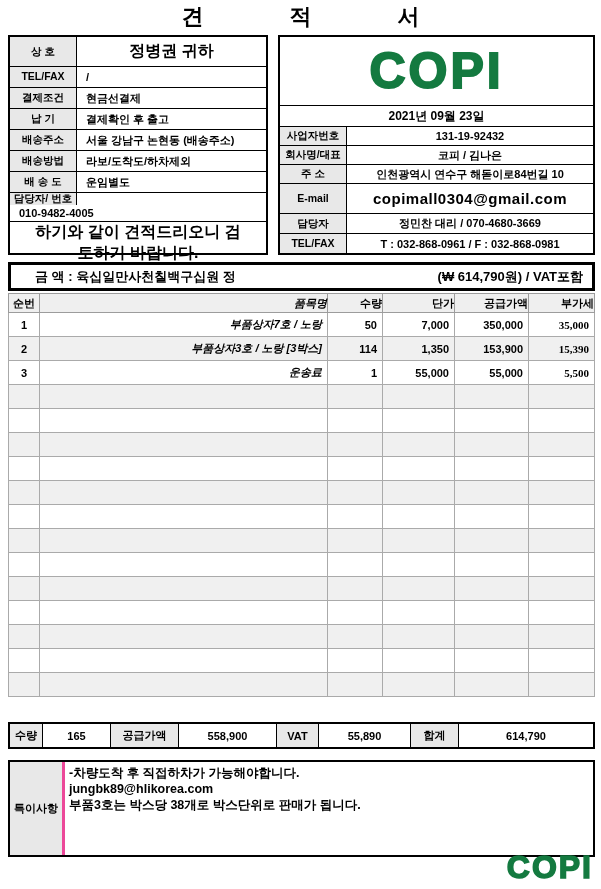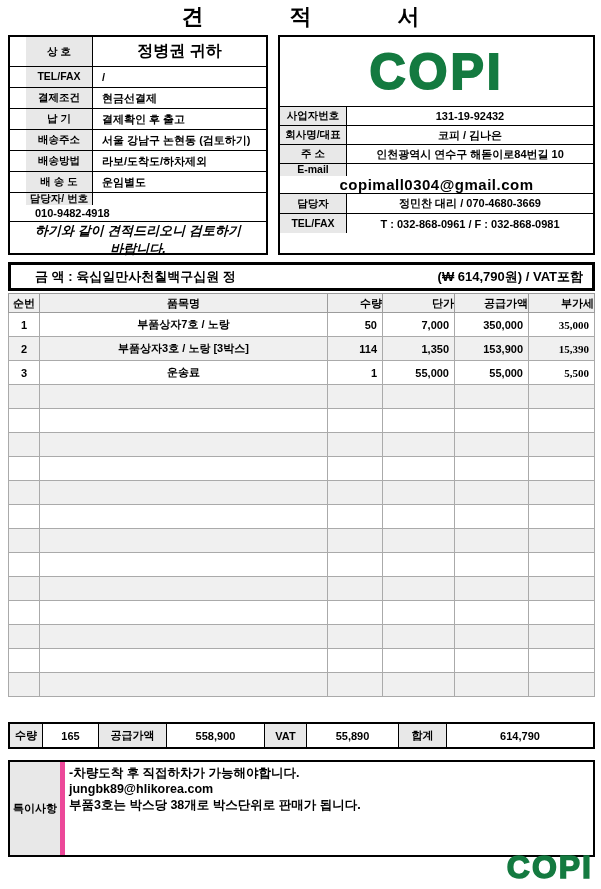--- a/index.html
+++ b/index.html
@@ -20,37 +20,37 @@
   .supplier { left:278px; top:35px; width:317px; height:220px; }
   .rows { display:flex; flex-direction:column; }
   .info-row { display:flex; border-bottom:1px solid #000; flex:0 0 auto; }
   .lbl {
     width:67px; background:#e8e8e8; border-right:1px solid #000;
     display:flex; align-items:center; justify-content:center;
     font-size:10.5px; text-align:center; line-height:1.1; padding:0 1px;
   }
   .val { flex:1; display:flex; align-items:center; padding-left:9px; font-size:11px; white-space:nowrap; overflow:hidden; }
   
-  .customer .rows .info-row { height:21px;padding-left:16px; }
+  .customer .rows .info-row { height:21px; }
   .customer .rows .info-row:first-child { height:30px; }
   .customer .rows .info-row:first-child .val { justify-content:center; padding-left:0; font-size:16px; }
   .customer .rows .info-row:nth-child(8) { height:29px;flex-direction:column; }
   .note-row {
     flex:1; display:flex; align-items:center; justify-content:center;
-    font-size:13px; text-align:center; padding:0 21px;font-style:italic;
+    font-size:16px; text-align:center; padding:0 21px;
   }
   
   .logo-row { height:70px; display:flex; align-items:center; justify-content:center; border-bottom:1px solid #000; }
   .logo-big {
     font-size:50px; font-weight:900; letter-spacing:3px; line-height:1;
     -webkit-text-stroke:2px currentColor;
   }
   .date-row { height:21px; display:flex; align-items:center; justify-content:center; font-size:12px; border-bottom:1px solid #000; }
   .supplier .rows .info-row { height:19px; }
-  .supplier .rows .info-row:nth-child(4) { height:30px;flex-direction:column; }
+  .supplier .rows .info-row:nth-child(4) { height:30px; }
   .supplier .rows .info-row:nth-child(5) { height:20px; }
   .supplier .rows .info-row:last-child { border-bottom:none; flex:1 1 auto; }
   .supplier .val { justify-content:center; padding-left:0; }
   .supplier .rows .info-row:nth-child(4) .val { font-size:15px; letter-spacing:0.5px; }
   
   .amount {
     position:absolute; left:8px; top:262px; width:587px; height:29px;
     border:3px solid #000; display:flex; align-items:center; justify-content:space-between;
     font-size:13px; background:#fff;
   }
@@ -65,45 +65,45 @@
   .items th {
     background:#efefef; border:1px solid #9c9c9c; height:19px;
     font-size:11px; font-weight:bold; text-align:center;
   }
   .items td {
     border:1px solid #aaaaaa; height:24px; padding:0 5px;
     overflow:hidden; white-space:nowrap; background:#fff;
   }
   .items tr.alt td { background:#f0f0f0; }
   .items .c0 { width:31px;  text-align:center; }
-  .items .c1 { width:288px; text-align:center; }
+  .items .c1 { width:288px; text-align:right;font-style:italic; }
   .items .c2 { width:55px;  text-align:right; }
   .items .c3 { width:72px;  text-align:right; }
   .items .c4 { width:74px;  text-align:right; }
   .items .c5 { text-align:right;font-family:Liberation Serif, serif; }
   
   .summary {
     position:absolute; left:8px; top:722px; width:587px; height:27px;
     border:2px solid #000; display:flex; font-size:11px; background:#fff;
   }
   .summary > div {
     border-right:1px solid #000; display:flex; align-items:center; justify-content:center;
     white-space:nowrap;
   }
   .summary > div:last-child { border-right:none; }
   .summary .slbl { background:#e8e8e8; }
-  .sw0{width:33px;} .sw1{width:56px;} .sw2{width:68px;} .sw3{width:98px;}
+  .sw0{width:33px;} .sw1{width:68px;} .sw2{width:68px;} .sw3{width:98px;}
   .sw4{width:42px;} .sw5{width:92px;} .sw6{width:48px;} .sw7{flex:1;}
   
   .notes {
     position:absolute; left:8px; top:760px; width:587px; height:97px;
     border:2px solid #000; display:flex; background:#fff;
   }
   .notes .nlbl {
-    width:55px; background:#e8e8e8; border-right:5px solid #ec4899;
+    width:55px; background:#e8e8e8; border-right:3px solid #ec4899;
     display:flex; align-items:center; justify-content:center; font-size:11px;
   }
   .notes .ncontent { flex:1; padding:3px 4px 0 4px; font-size:12.5px; line-height:16px; }
   .notes .ncontent div { white-space:nowrap; }
   
   .footer-logo {
     position:absolute; right:8px; top:851px;
     font-size:32px; font-weight:900; letter-spacing:2px; line-height:1;
     -webkit-text-stroke:1.5px currentColor;
   }
@@ -126,42 +126,43 @@
       <div class="info-row">
         <div class="lbl">결제조건</div>
         <div class="val">현금선결제</div>
       </div>
       <div class="info-row">
         <div class="lbl">납 기</div>
         <div class="val">결제확인 후 출고</div>
       </div>
       <div class="info-row">
         <div class="lbl">배송주소</div>
-        <div class="val">서울 강남구 논현동 (검토하기)</div>
+        <div class="val">서울 강남구 논현동 (배송주소)</div>
       </div>
       <div class="info-row">
         <div class="lbl">배송방법</div>
         <div class="val">라보/도착도/하차제외</div>
       </div>
       <div class="info-row">
         <div class="lbl">배 송 도</div>
         <div class="val">운임별도</div>
       </div>
       <div class="info-row">
         <div class="lbl">담당자/ 번호</div>
-        <div class="val">010-9482-4918</div>
+        <div class="val">010-9482-4005</div>
       </div>
     </div>
   <div class="note-row">하기와 같이 견적드리오니 검토하기 바랍니다.</div>
 </div>
 
 <div class="info supplier">
   <div class="logo-row">
     <span class="logo-big" style="color: rgb(20, 122, 64);">COPI</span>
   </div>
+  <div class="date-row">2021년  09월  23일</div>
   <div class="rows">
       <div class="info-row">
         <div class="lbl">사업자번호</div>
         <div class="val">131-19-92432</div>
       </div>
       <div class="info-row">
         <div class="lbl">회사명/대표</div>
         <div class="val">코피 / 김나은</div>
       </div>
       <div class="info-row">

